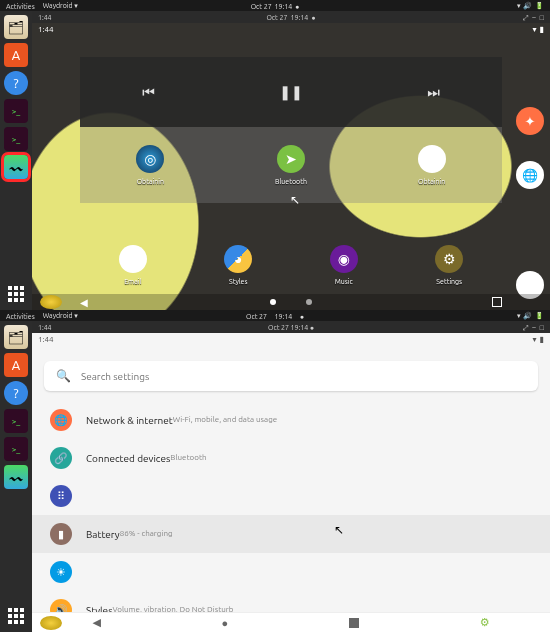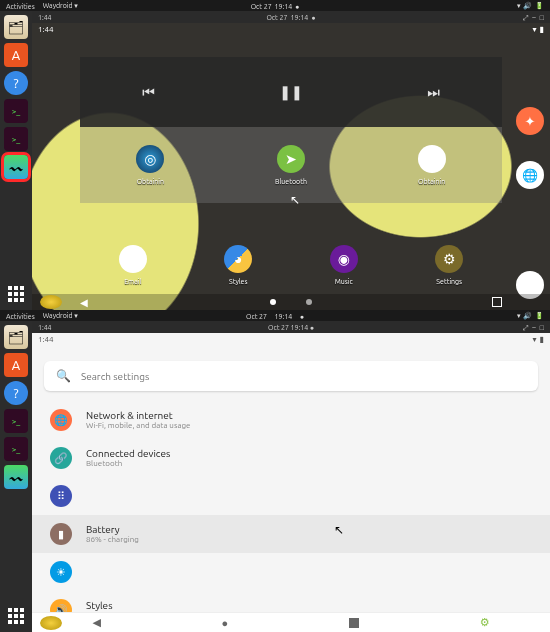--- a/index.html
+++ b/index.html
@@ -86,21 +86,21 @@
 .sb2 .sb-right{position:absolute;right:6px;top:0;height:12px;display:flex;align-items:center;gap:3px;}
 
 .search-card { margin:16px 12px 10px; background:#fff; border-radius:6px; box-shadow:0 1px 2px rgba(0,0,0,0.15); height:30px; display:flex; align-items:center; padding:0 12px; gap:10px; }
 .search-card .mag { color:#9e8f3c; font-size:12px;}
 .search-card input { border:none; outline:none; flex:1; font-size:10px; color:#777; background:transparent;}
 
 .setlist { display:flex; flex-direction:column; }
 .setitem { display:flex; align-items:center; gap:14px; padding:8px 18px; }
 .setitem.hover { background:#e8e8e8;}
 .si-ic { width:22px;height:22px;border-radius:50%;display:flex;align-items:center;justify-content:center;color:#fff;font-size:11px;}
-.si-txt { display:flex; flex-direction:column; }
+.si-txt { display:flex; }
 .si-title { font-size:10px; color:#222;}
 .si-sub { font-size:8px; color:#888;}
 .ic-net{background:#ff7043;}
 .ic-conn{background:#26a69a;}
 .ic-notif{background:#3f51b5;}
 .ic-batt{background:#8d6e63;}
 .ic-disp{background:#039be5;}
 .ic-sound{background:#ffa726;}
 
 .cursor2 { position:absolute; top:190px; left:302px; font-size:12px; color:#000; z-index:6;}

